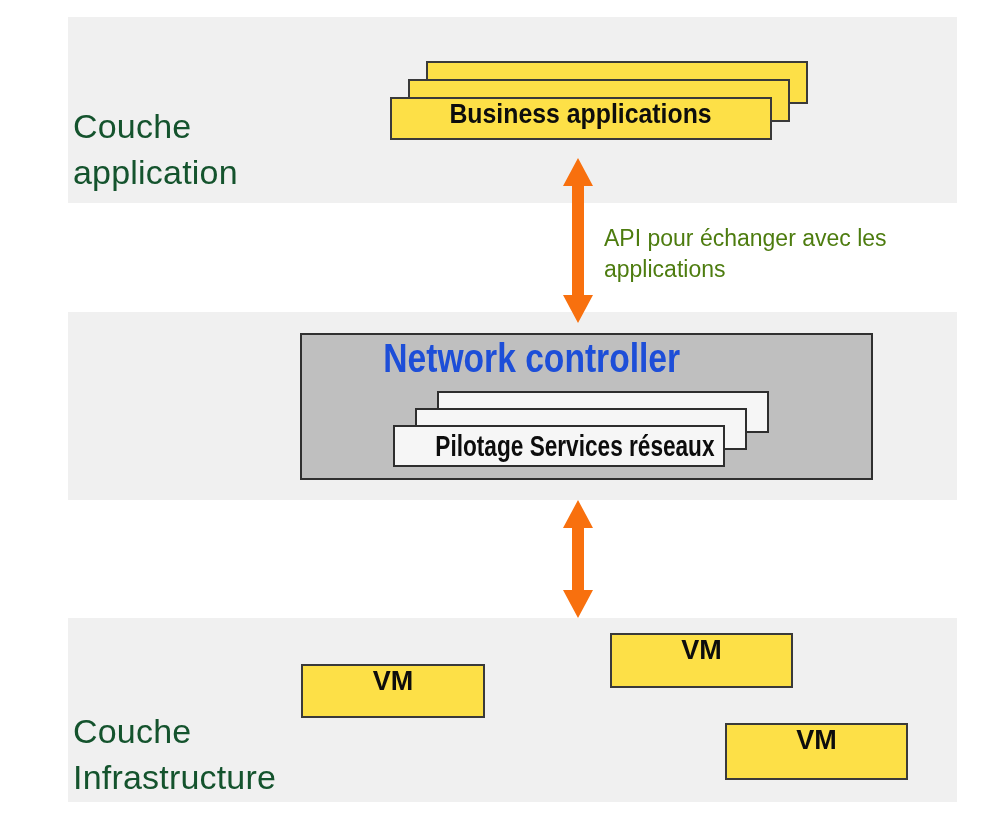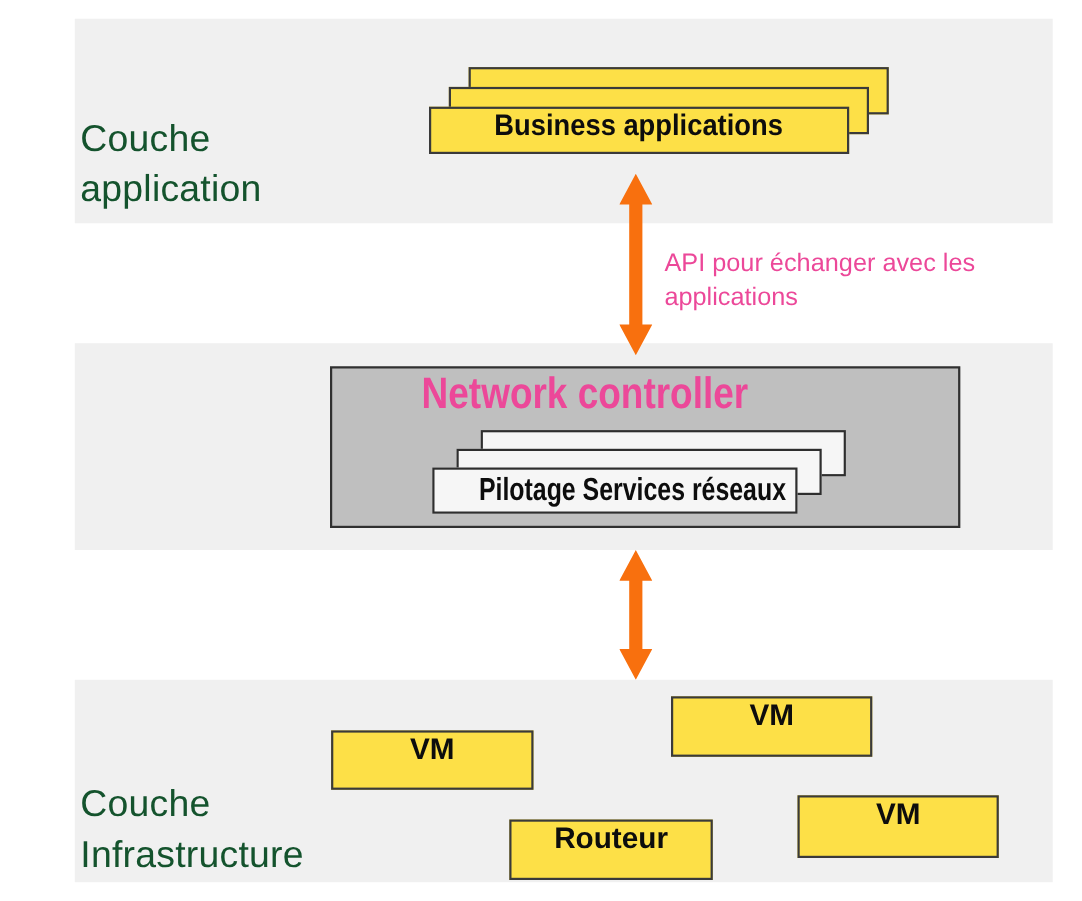--- a/index.html
+++ b/index.html
@@ -61,21 +61,21 @@
     background: #BFBFBF;
     border: 2px solid #303030;
     box-sizing: border-box;
   }
   #controller-title {
     position: absolute;
     left: 300px; top: 336px; width: 463px;
     text-align: center;
     font-size: 40px;
     font-weight: bold;
-    color: #ec4899;
+    color: #1d4ed8;
   }
   #controller-title .condensed { display: inline-block; transform: scaleX(0.84); }
 
   .white-box {
     position: absolute;
     background: #F6F6F6;
     border: 2px solid #2E2E2E;
     box-sizing: border-box;
     display: flex;
     align-items: center;
@@ -91,21 +91,21 @@
   
   .v-arrow { position: absolute; }
   #arrow-api       { left: 563px; top: 158px; }
   #arrow-protocols { left: 563px; top: 500px; }
   .arrow-shape { fill: #F8700E; }
 
   .arrow-label {
     position: absolute;
     font-size: 23px;
     line-height: 31px;
-    color: #ec4899;
+    color: #4d7c0f;
     white-space: pre-line;
   }
   #label-api       { left: 604px; top: 223px; }
   #label-protocols { left: 604px; top: 519px; }
 
   
   #node-vm-top   { left: 610px; top: 633px; width: 183px; height: 55px; font-size: 27px; }
   #node-vm-left  { left: 301px; top: 664px; width: 184px; height: 54px; font-size: 27px; }
   #node-routeur  { left: 463px; top: 745px; width: 185px; height: 55px; font-size: 27px; }
   #node-vm-right { left: 725px; top: 723px; width: 183px; height: 57px; font-size: 27px; }
@@ -151,20 +151,17 @@
 
   <div class="layer-label" id="label-infrastructure">Couche
 Infrastructure</div>
 
   <div class="gray-box" id="node-vm-top">
     <span>VM</span>
   </div>
   <div class="gray-box" id="node-vm-left">
     <span>VM</span>
   </div>
-  <div class="gray-box" id="node-routeur">
-    <span>Routeur</span>
-  </div>
   <div class="gray-box" id="node-vm-right">
     <span>VM</span>
   </div>
 
 </div>
 
 </body></html>

